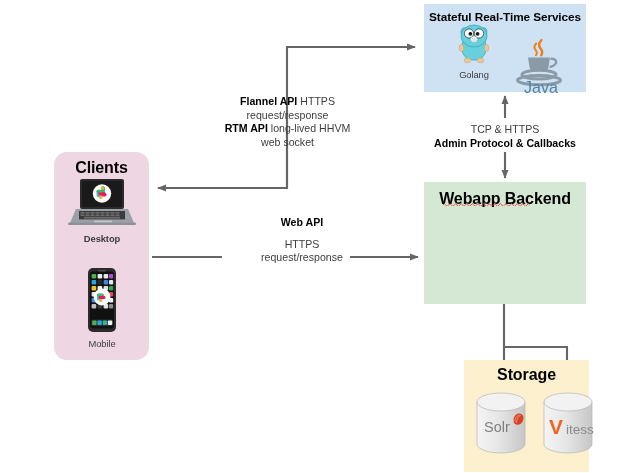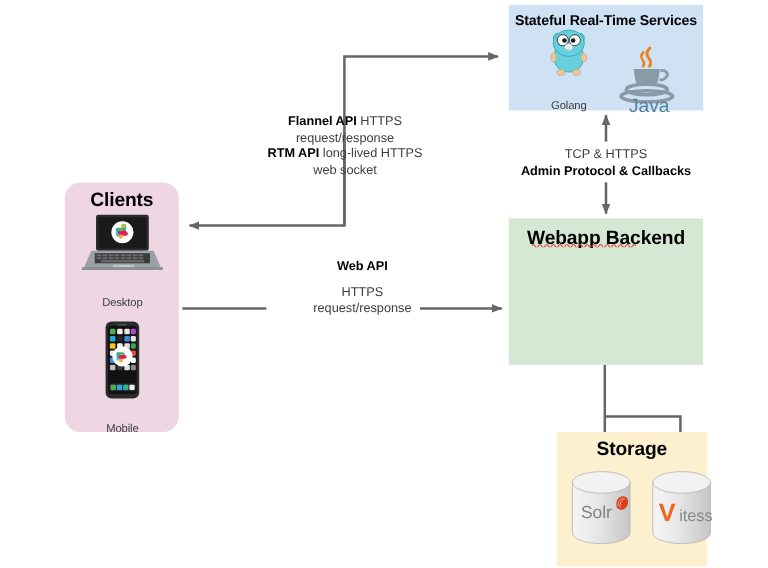--- a/index.html
+++ b/index.html
@@ -96,28 +96,28 @@
   }
 
   
   .node {
     position: absolute;
     text-align: center;
   }
   .node-label {
     font-size: 9.4px;
     color: #3c3c3c;
-    margin-top: 16px;
+    margin-top: 3px;
     white-space: nowrap;
     letter-spacing: -0.1px;
   }
 
   #node-golang { left: 446px; top: 22px; width: 56px; }
   #node-java   { left: 508px; top: 36px; width: 66px; }
-  #node-desktop{ left: 62px;  top: 178px; width: 80px; }
+  #node-desktop{ left: 62px;  top: 178px; width: 80px; font-weight: bold; }
   #node-mobile { left: 62px;  top: 267px; width: 80px; }
   #node-hhvm   { left: 465px; top: 212px; width: 78px; }
   #node-solr   { left: 473px; top: 392px; width: 56px; }
   #node-vitess { left: 540px; top: 392px; width: 56px; }
 
   
   .edge-label {
     position: absolute;
     text-align: center;
     line-height: 13.6px;
@@ -366,21 +366,21 @@
       <path d="M2,10 L2,52 a24,9 0 0,0 48,0 L50,10 Z" fill="url(#cylGrad2)" stroke="#b5b5b5" stroke-width="0.7"></path>
       <ellipse cx="26" cy="10" rx="24" ry="9" fill="#f2f2f2" stroke="#b5b5b5" stroke-width="0.7"></ellipse>
       <text x="14" y="42" font-family="'Liberation Sans', sans-serif" font-size="21" font-weight="bold" fill="#f16522" text-anchor="middle">V</text>
       <text x="24" y="42" font-family="'Liberation Sans', sans-serif" font-size="13.5" fill="#8a8a8a" text-anchor="start">itess</text>
     </svg>
   </div>
 
   <div class="edge-label" id="label-flannel">
     <span class="ln"><b>Flannel API</b><span> HTTPS</span></span>
     <span class="ln">request/response</span>
-    <span class="ln"><b>RTM API</b><span> long-lived HTTPS</span></span>
+    <span class="ln"><b>RTM API</b><span> long-lived HHVM</span></span>
     <span class="ln">web socket</span>
   </div>
 
   <div class="edge-label" id="label-admin">
     <span class="ln">TCP &amp; HTTPS</span>
     <span class="ln"><b>Admin Protocol &amp; Callbacks</b></span>
   </div>
 
   <div class="edge-label" id="label-webapi">
     <span class="ln"><b>Web API</b></span>

